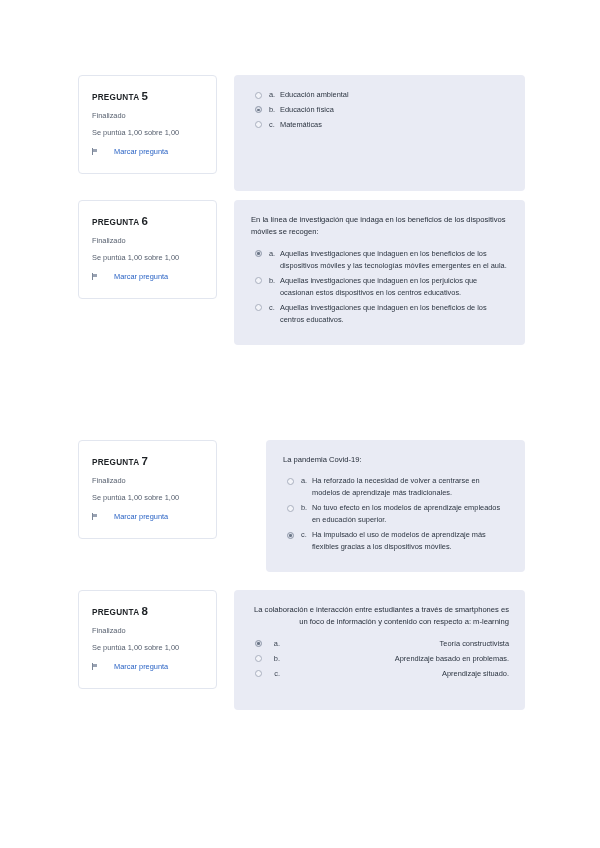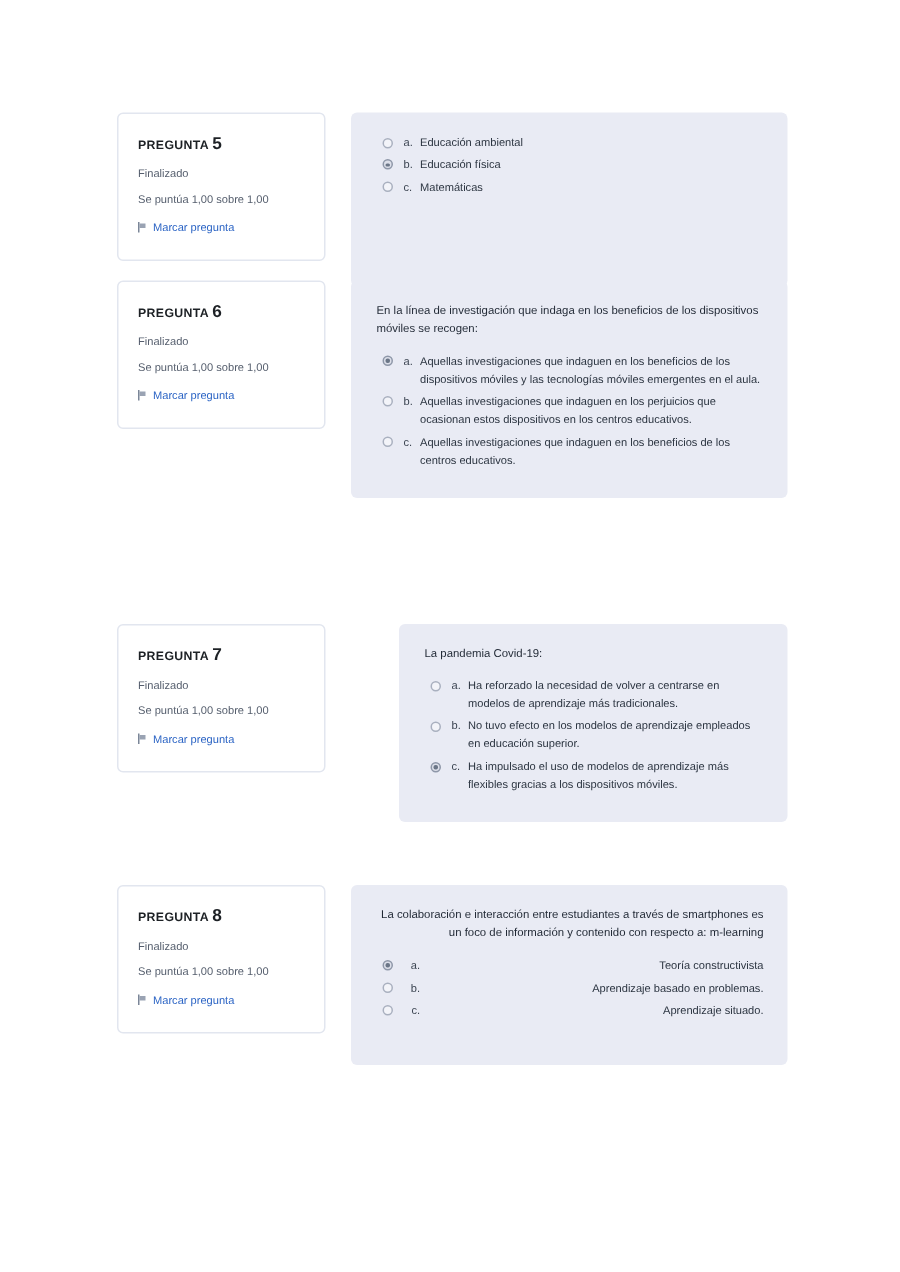--- a/index.html
+++ b/index.html
@@ -59,21 +59,21 @@
   .qgrade {
     font-size: 7.4px;
     color: #555e6d;
     margin-bottom: 9px;
     line-height: 1.35;
     white-space: nowrap;
   }
   .qflag {
     display: flex;
     align-items: center;
-    gap: 4px;
+    gap: 16px;
     font-size: 7.4px;
     color: #2a63c4;
     line-height: 1.3;
     cursor: pointer;
   }
   .qflag .flag-ico {
     display: inline-block;
     width: 6px;
     height: 7px;
     position: relative;
@@ -185,21 +185,21 @@
         </div>
         <div class="ans">
           <span class="radio"></span>
           <span class="ans-letter">c.</span>
           <span class="ans-text">Matemáticas</span>
         </div>
       </div>
     </div>
   </div>
 
-  <div class="qblock" style="top:187px;">
+  <div class="qblock" style="top:200px;">
     <div class="infocard">
       <div class="qnum">
         <span>PREGUNTA</span>
         <span class="num">6</span>
       </div>
       <div class="qstate">Finalizado</div>
       <div class="qgrade">Se puntúa 1,00 sobre 1,00</div>
       <div class="qflag">
         <span class="flag-ico"></span>
         <span>Marcar pregunta</span>
@@ -220,21 +220,21 @@
         </div>
         <div class="ans">
           <span class="radio"></span>
           <span class="ans-letter">c.</span>
           <span class="ans-text">Aquellas investigaciones que indaguen en los beneficios de los centros educativos.</span>
         </div>
       </div>
     </div>
   </div>
 
-  <div class="qblock" style="top:416px;">
+  <div class="qblock" style="top:440px;">
     <div class="infocard">
       <div class="qnum">
         <span>PREGUNTA</span>
         <span class="num">7</span>
       </div>
       <div class="qstate">Finalizado</div>
       <div class="qgrade">Se puntúa 1,00 sobre 1,00</div>
       <div class="qflag">
         <span class="flag-ico"></span>
         <span>Marcar pregunta</span>

